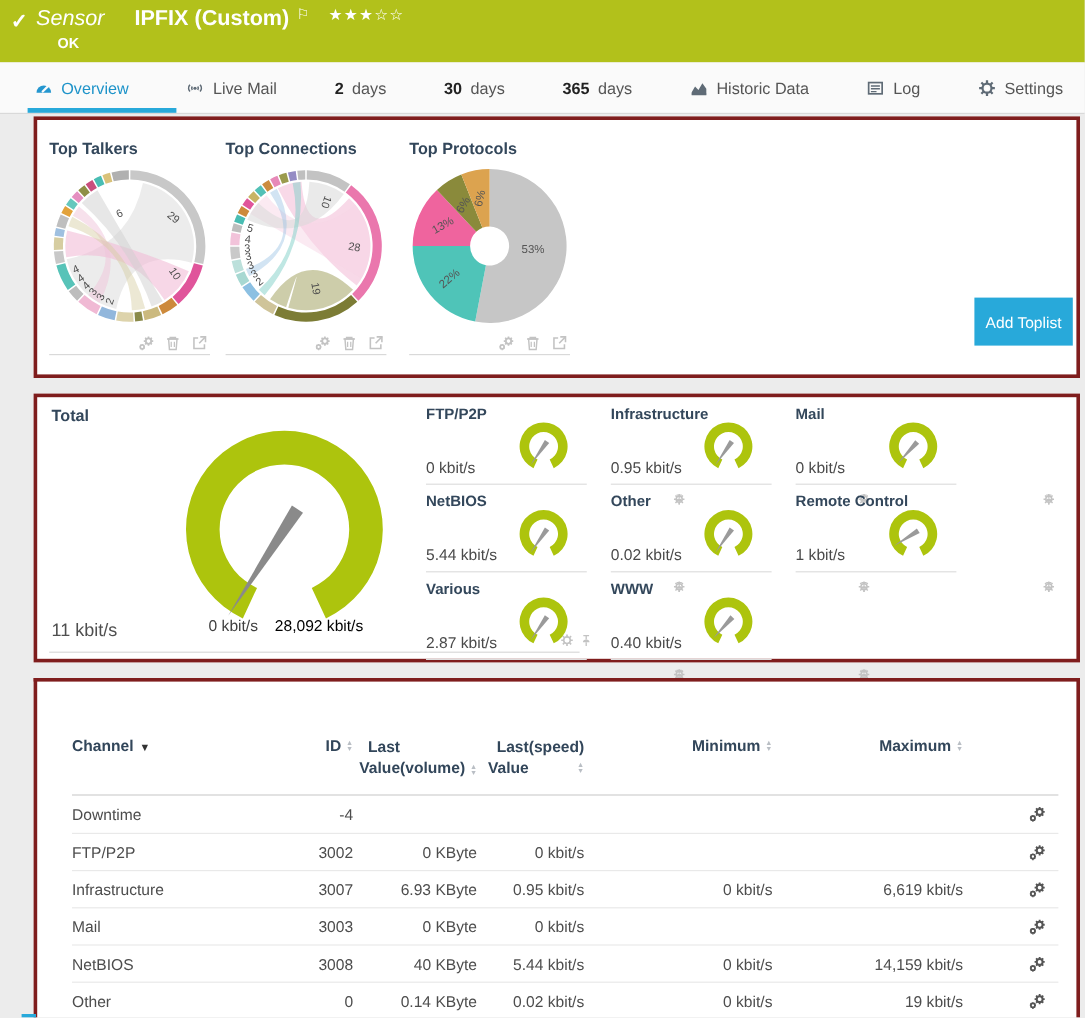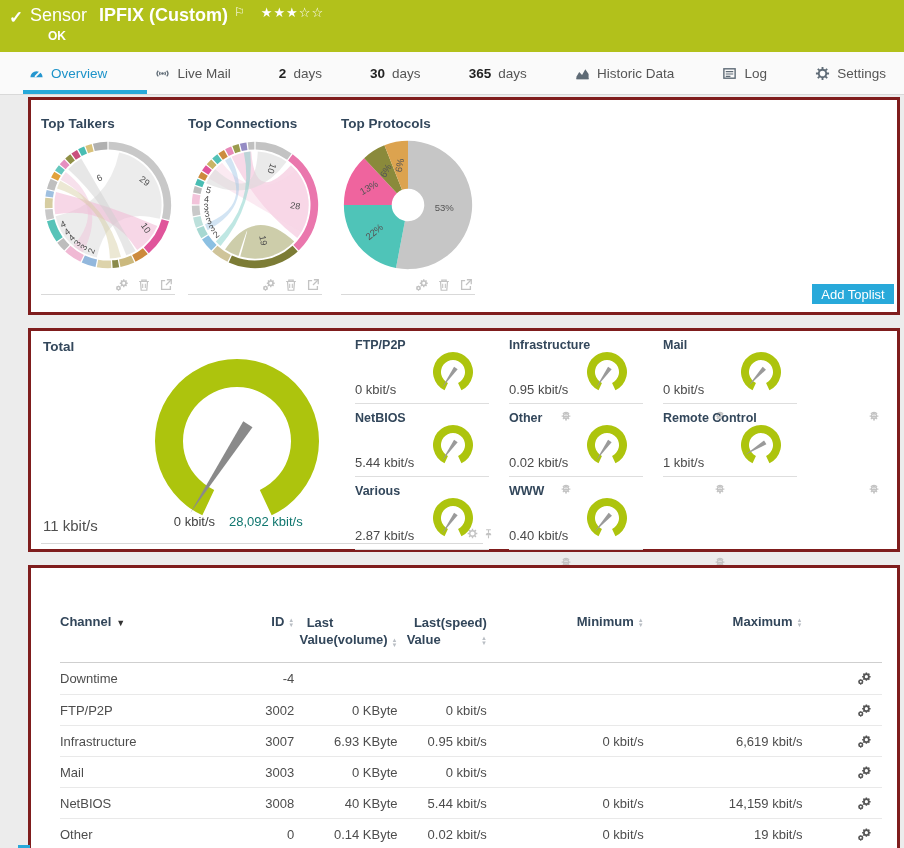--- a/index.html
+++ b/index.html
@@ -6,21 +6,21 @@
   html,body { margin:0; padding:0; }
   body {
     width:904px; height:848px; overflow:hidden; position:relative;
     background:#ececec; font-family:"Liberation Sans", sans-serif;
     -webkit-font-smoothing:antialiased;
   }
   
   .topbar { position:absolute; left:0; top:0; width:904px; height:52px; background:#b2c11b; color:#fff; }
   .topbar .check { position:absolute; left:9px; top:7px; font-size:17px; font-weight:bold; }
   .titleline { position:absolute; left:30px; top:5px; font-size:18px; white-space:nowrap; }
-  .titleline .kind { margin-right:12px; }
+  .titleline .kind { font-style:italic; margin-right:25px; }
   .titleline .name { font-weight:bold; }
   .flagglyph { font-size:12px; vertical-align:top; margin-left:6px; }
   .stars { font-size:13px; letter-spacing:1px; vertical-align:top; margin-left:16px; cursor:pointer; }
   .okbadge { position:absolute; left:48px; top:29px; font-size:12px; font-weight:bold; }
   
   .tabs { position:absolute; left:0; top:52px; width:904px; height:43px; background:#fafafa;
           border-bottom:1px solid #d9d9d9; display:flex; align-items:center;
           justify-content:space-between; padding:0 18px 0 29px; }
   .tab { display:flex; align-items:center; gap:7px; font-size:13.5px; color:#555; height:100%; cursor:pointer; white-space:nowrap; }
   .tab .num { font-weight:bold; color:#222; }
@@ -32,27 +32,27 @@
   .card { position:absolute; left:28px; width:872px; background:#fff; border:3px solid #7f1d1d; }
   #card-toplists { top:97px;  height:218px; }
   #card-gauges   { top:328px; height:224px; }
   #card-table    { top:565px; height:283px; border-bottom:none; }
   
   .tl-panel { position:absolute; top:16px; width:134px; border-bottom:1px solid #d9d9d9; }
   .tl-title { font-size:13.5px; font-weight:600; color:#33475b; height:22px; }
   .tl-icons { height:18px; display:flex; justify-content:flex-end; align-items:center; gap:8px; padding-right:2px; }
   .tl-icons .ic, .sg-icons .ic, .total-icons .ic { color:#c3c3c3; cursor:pointer; }
   .tl-icons .ic { width:14px; height:14px; }
-  .addbtn { position:absolute; right:3px; bottom:8px; width:82px; height:20px; background:#28a9da; color:#fff;
+  .addbtn { position:absolute; right:3px; bottom:24px; width:82px; height:40px; background:#28a9da; color:#fff;
             font-size:13px; border:none; cursor:pointer; font-family:inherit; }
   
   .total-label { position:absolute; left:12px; top:8px; font-size:13.5px; font-weight:600; color:#33475b; }
   .total-value { position:absolute; left:12px; top:186px; font-size:15px; color:#4f4f4f; }
   .gmin { position:absolute; left:104px; top:183px; width:80px; text-align:right; font-size:13px; color:#3f3f3f; }
-  .gmax { position:absolute; left:198px; top:183px; width:120px; font-size:13px; color:#0f766e; }
+  .gmax { position:absolute; left:198px; top:183px; width:120px; font-size:13px; color:#000000; }
   .total-icons { position:absolute; left:436px; top:197px; display:flex; gap:5px; }
   .total-icons .ic { width:11px; height:11px; }
   .total-underline { position:absolute; left:10px; top:212px; width:442px; border-top:1px solid #d9d9d9; }
   .sg-panel { position:absolute; width:134px; height:66px; border-bottom:1px solid #dedede; }
   .sg-title { position:absolute; left:0; top:0; font-size:12.5px; font-weight:600; color:#33475b; }
   .sg-panel svg { position:absolute; left:74px; top:10px; }
   .sg-value { position:absolute; left:0; bottom:6px; font-size:13px; color:#4a4a4a; }
   .sg-icons { position:absolute; right:2px; bottom:2px; display:flex; gap:4px; }
   .sg-icons .ic { width:10px; height:10px; }
   

